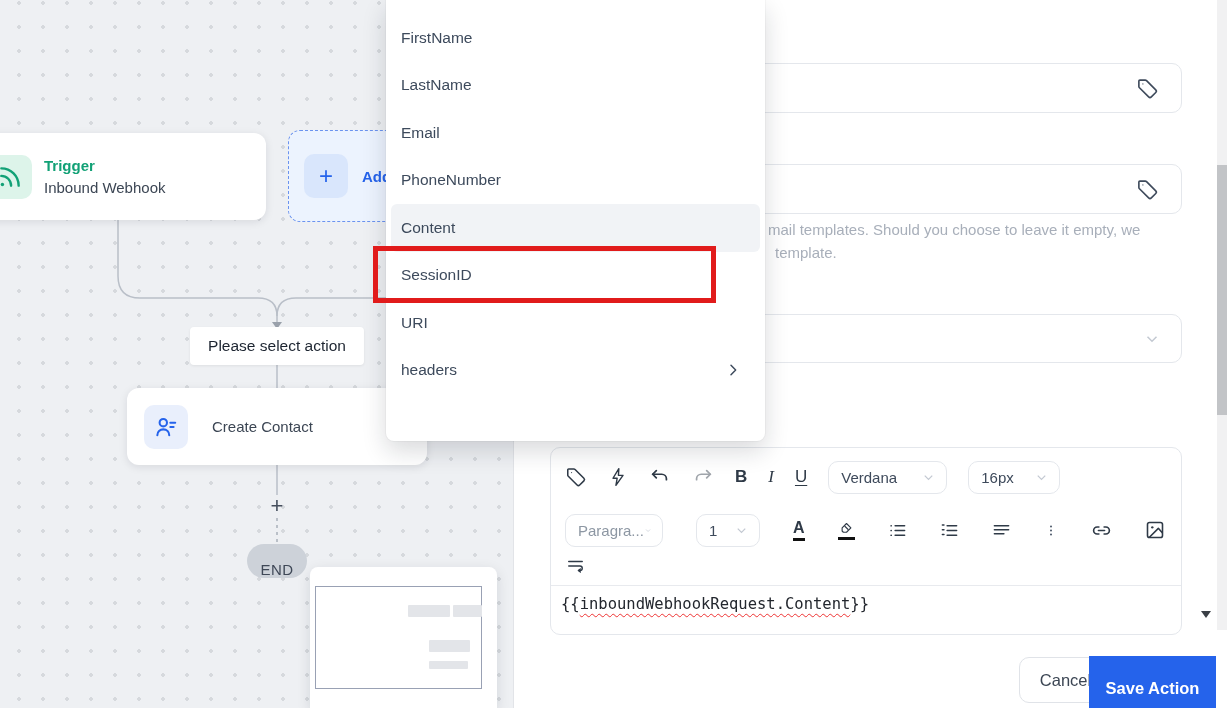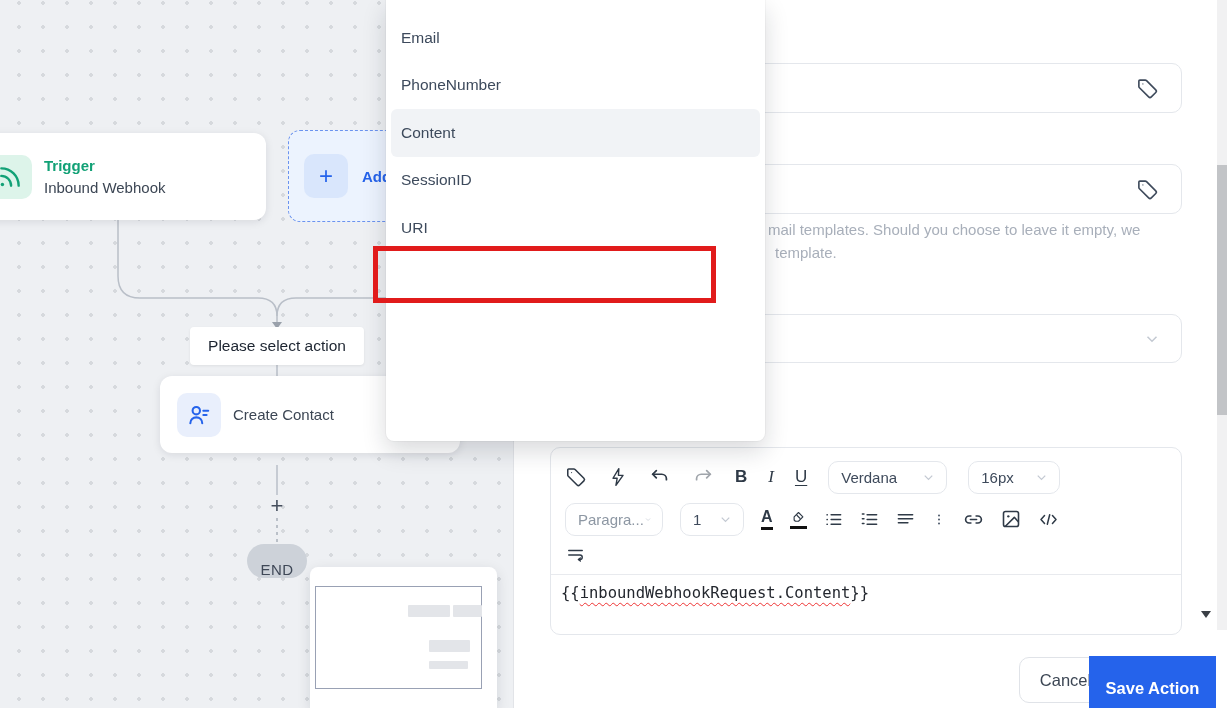--- a/index.html
+++ b/index.html
@@ -30,21 +30,21 @@
     display:flex; align-items:center; padding-left:15px; gap:14px; cursor:pointer; }
   #add-plus-square { width:44px; height:44px; background:#d9e6fc; border-radius:10px;
     display:flex; align-items:center; justify-content:center; color:#2563eb; font-size:24px; font-weight:400; }
   #add-label { color:#2563eb; font-weight:700; font-size:15px; }
 
   #action-label { position:absolute; left:190px; top:327px; width:174px; height:38px;
     background:#fff; border-radius:4px; box-shadow:0 1px 3px rgba(0,0,0,.07);
     display:flex; align-items:center; justify-content:center;
     font-size:15.5px; color:#1c2430;text-align:right; }
 
-  #create-contact-node { left:127px; top:376px; width:300px; height:77px; padding-left:17px; gap:12px;margin-left:33px; }
+  #create-contact-node { left:127px; top:388px; width:300px; height:77px; padding-left:17px; gap:24px; }
   #create-contact-node .node-icon { background:#e9effc; }
   .contact-label { color:#3c4654; font-size:15px; }
 
   #plus-connector { position:absolute; left:266px; top:495px; width:22px; height:22px;
     display:flex; align-items:center; justify-content:center;
     color:#454e5d; font-size:22px; font-weight:400; }
 
   #end-pill { position:absolute; left:247px; top:544px; width:60px; height:34px;
     background:#cdd2d9; border-radius:17px; display:flex; align-items:flex-end; justify-content:center;
     color:#3f4857; font-size:15px; letter-spacing:.5px; }
@@ -69,21 +69,21 @@
   #help-line-2 { left:260px; top:244px; }
 
   #template-select { position:absolute; left:35px; top:314px; width:632px; height:49px;
     border:1px solid #e4e7ec; border-radius:10px; background:#fff;
     display:flex; align-items:center; justify-content:flex-end; padding-right:20px; cursor:pointer; }
 
   #editor { position:absolute; left:35px; top:447px; width:632px; height:188px;
     border:1px solid #e4e7ec; border-radius:10px; background:#fff; overflow:hidden; }
   .tb-row { display:flex; align-items:center; padding:0 14px; gap:21px; }
   #tb-row-1 { margin-top:12px; height:34px; }
-  #tb-row-2 { margin-top:8px; height:34px; gap:17px; }
+  #tb-row-2 { margin-top:19px; height:34px; gap:33px; }
   #tb-row-3 { margin-top:7px; height:24px; }
   .tb-btn { display:flex; align-items:center; justify-content:center; cursor:pointer; flex:none; }
   .tb-text { font-size:17px; color:#2f3a47; }
   .tb-select { height:33px; border:1px solid #e4e7ec; border-radius:10px;
     display:flex; align-items:center; justify-content:space-between; padding:0 10px 0 12px;
     font-size:15px; color:#3e4a5b; cursor:pointer; flex:none; }
   .muted { color:#8d97a3; }
   .disabled-ic { opacity:.45; }
   .underbar { border-bottom:3px solid #111; padding-bottom:1px; }
 
@@ -359,34 +359,46 @@
     <button id="cancel-button">
       <span>Cancel</span>
     </button>
     <button id="save-button">
       <span>Save Action</span>
     </button>
   </div>
 
   <div id="field-dropdown">
     <div class="dd-item">
+        <span>FirstName</span>
+      </div>
+    <div class="dd-item">
+        <span>LastName</span>
+      </div>
+    <div class="dd-item">
         <span>Email</span>
       </div>
     <div class="dd-item">
         <span>PhoneNumber</span>
       </div>
     <div class="dd-item highlighted">
         <span>Content</span>
       </div>
     <div class="dd-item">
         <span>SessionID</span>
       </div>
     <div class="dd-item">
         <span>URI</span>
       </div>
+    <div class="dd-item">
+      <span>headers</span>
+      <svg width="16" height="16" viewBox="0 0 24 24" fill="none" stroke="#3d4a5c" stroke-width="2.2" stroke-linecap="round" stroke-linejoin="round">
+          <polyline points="9 5 16 12 9 19"></polyline>
+        </svg>
+    </div>
   </div>
 
   <div id="annotation-box"></div>
 
   <div id="scrollbar-track">
     <div id="scrollbar-thumb"></div>
   </div>
   <div id="scroll-nub"></div>
 
 </div>

